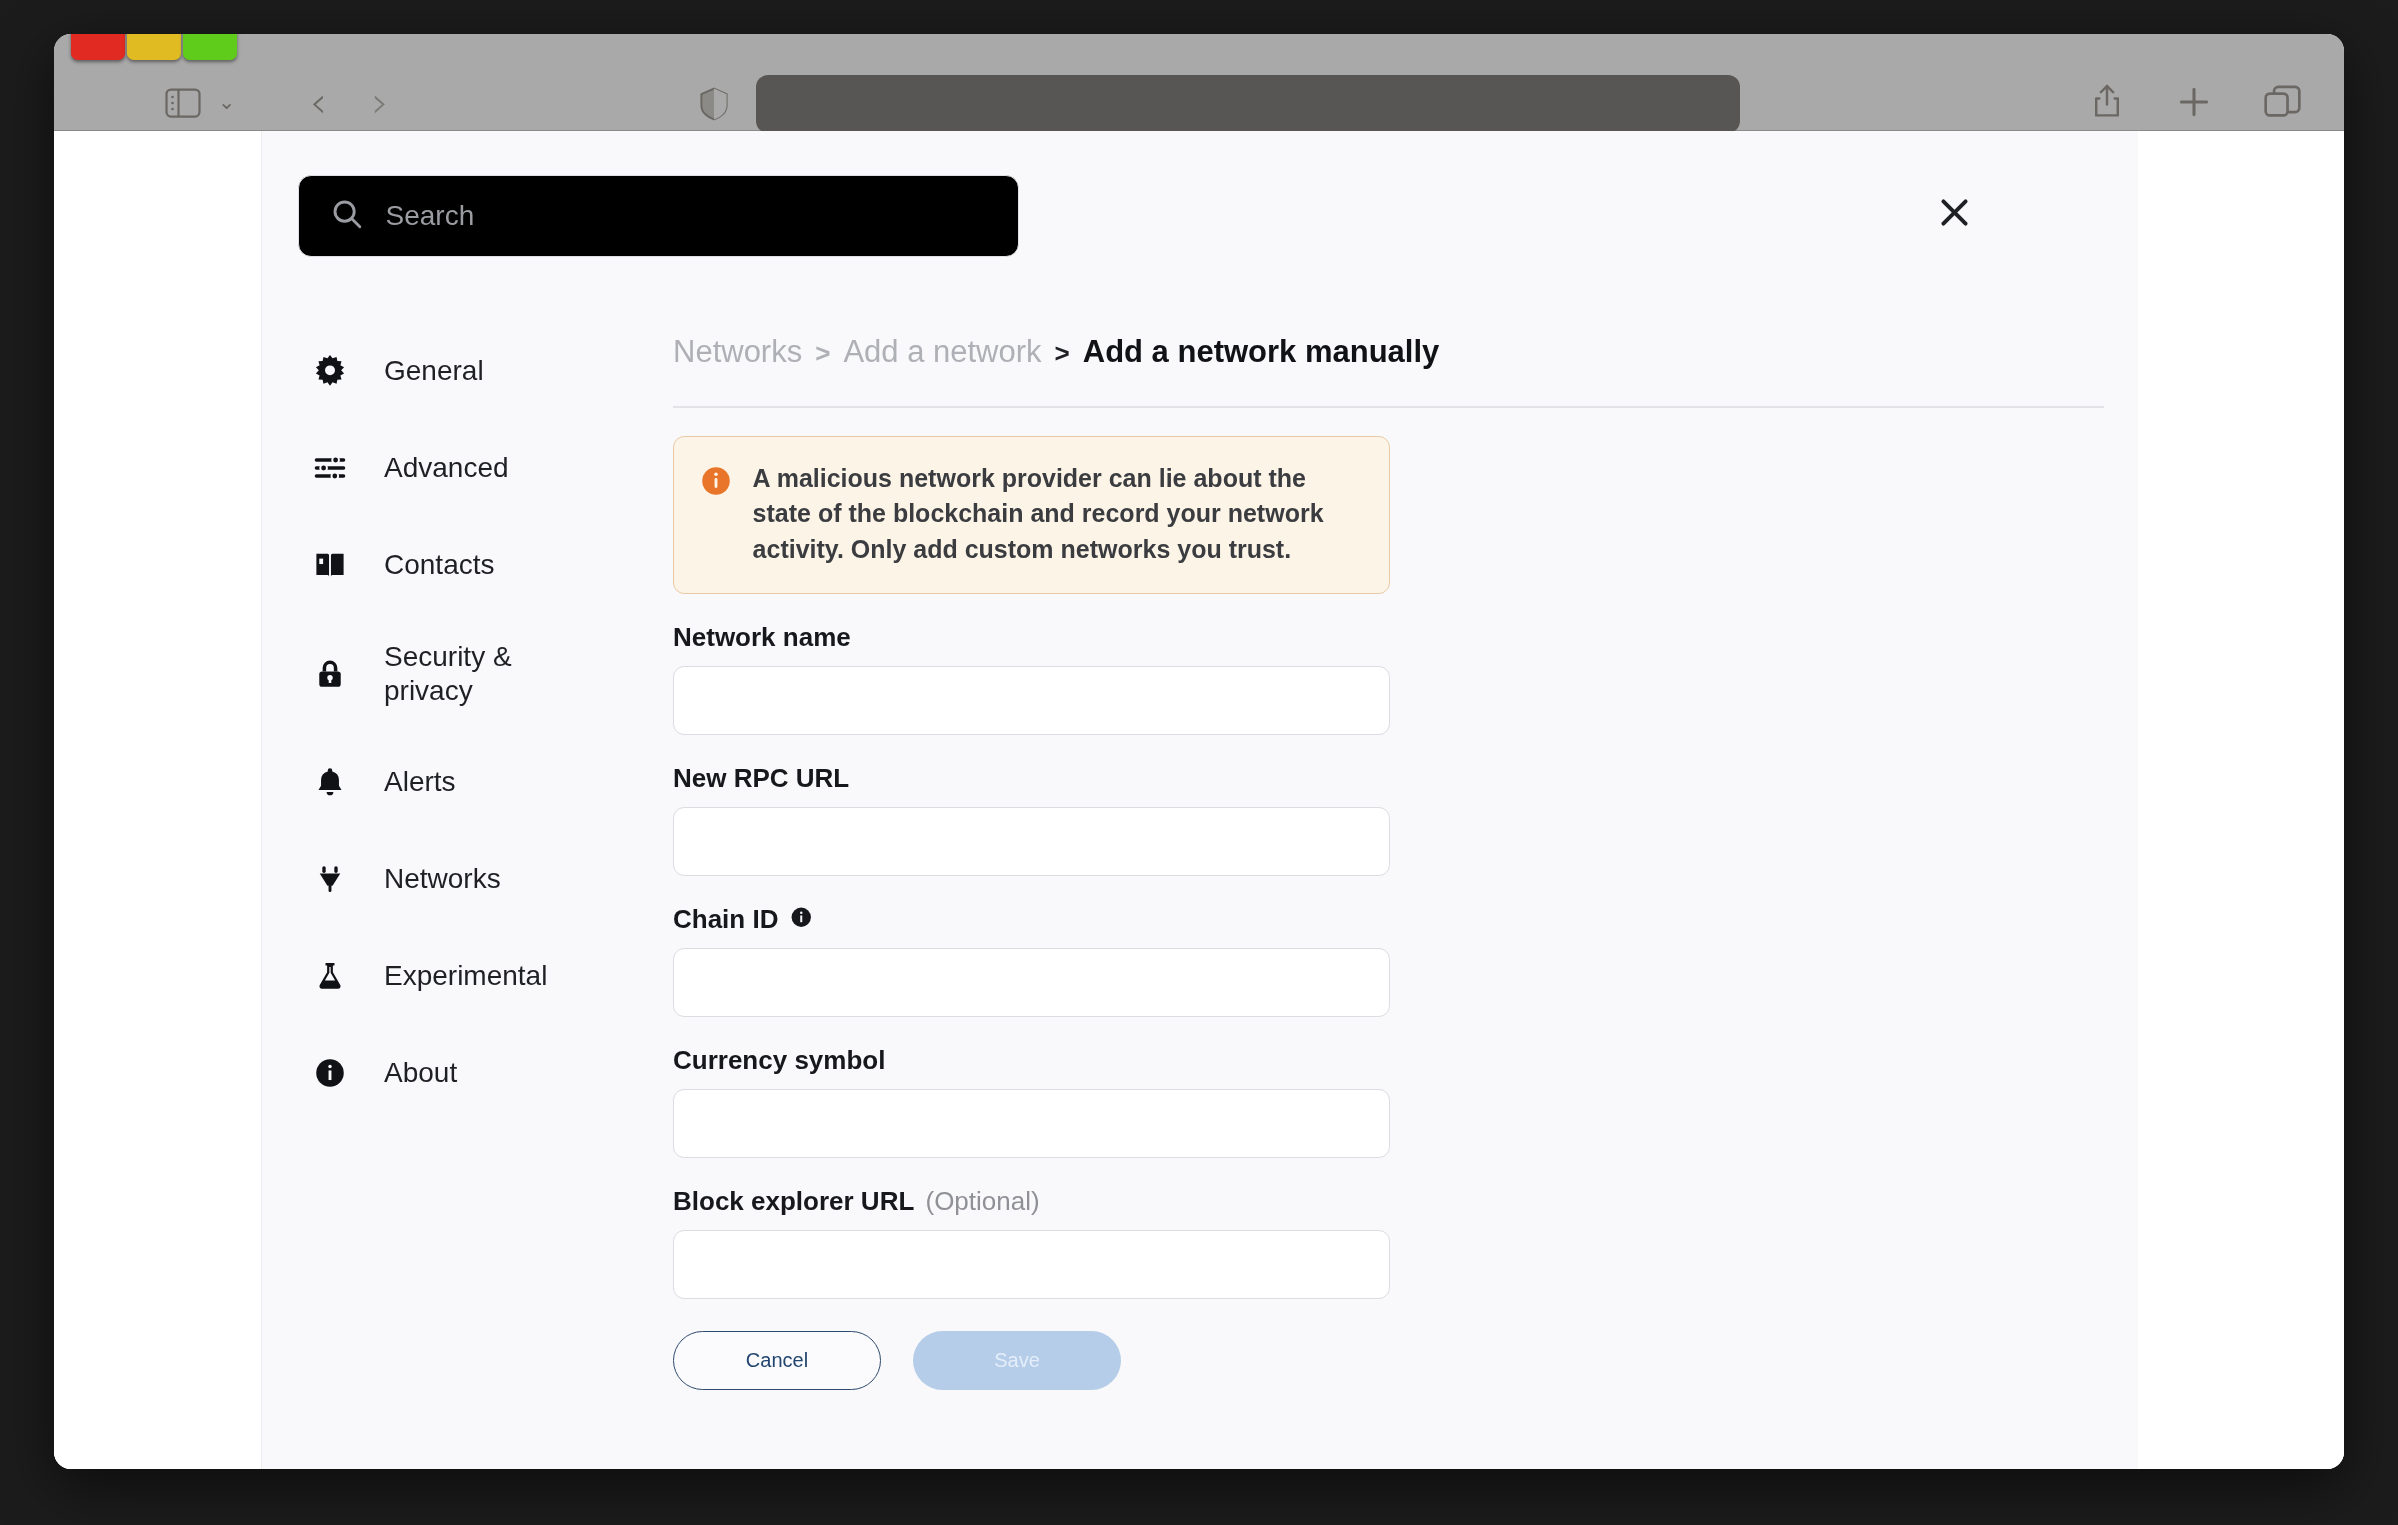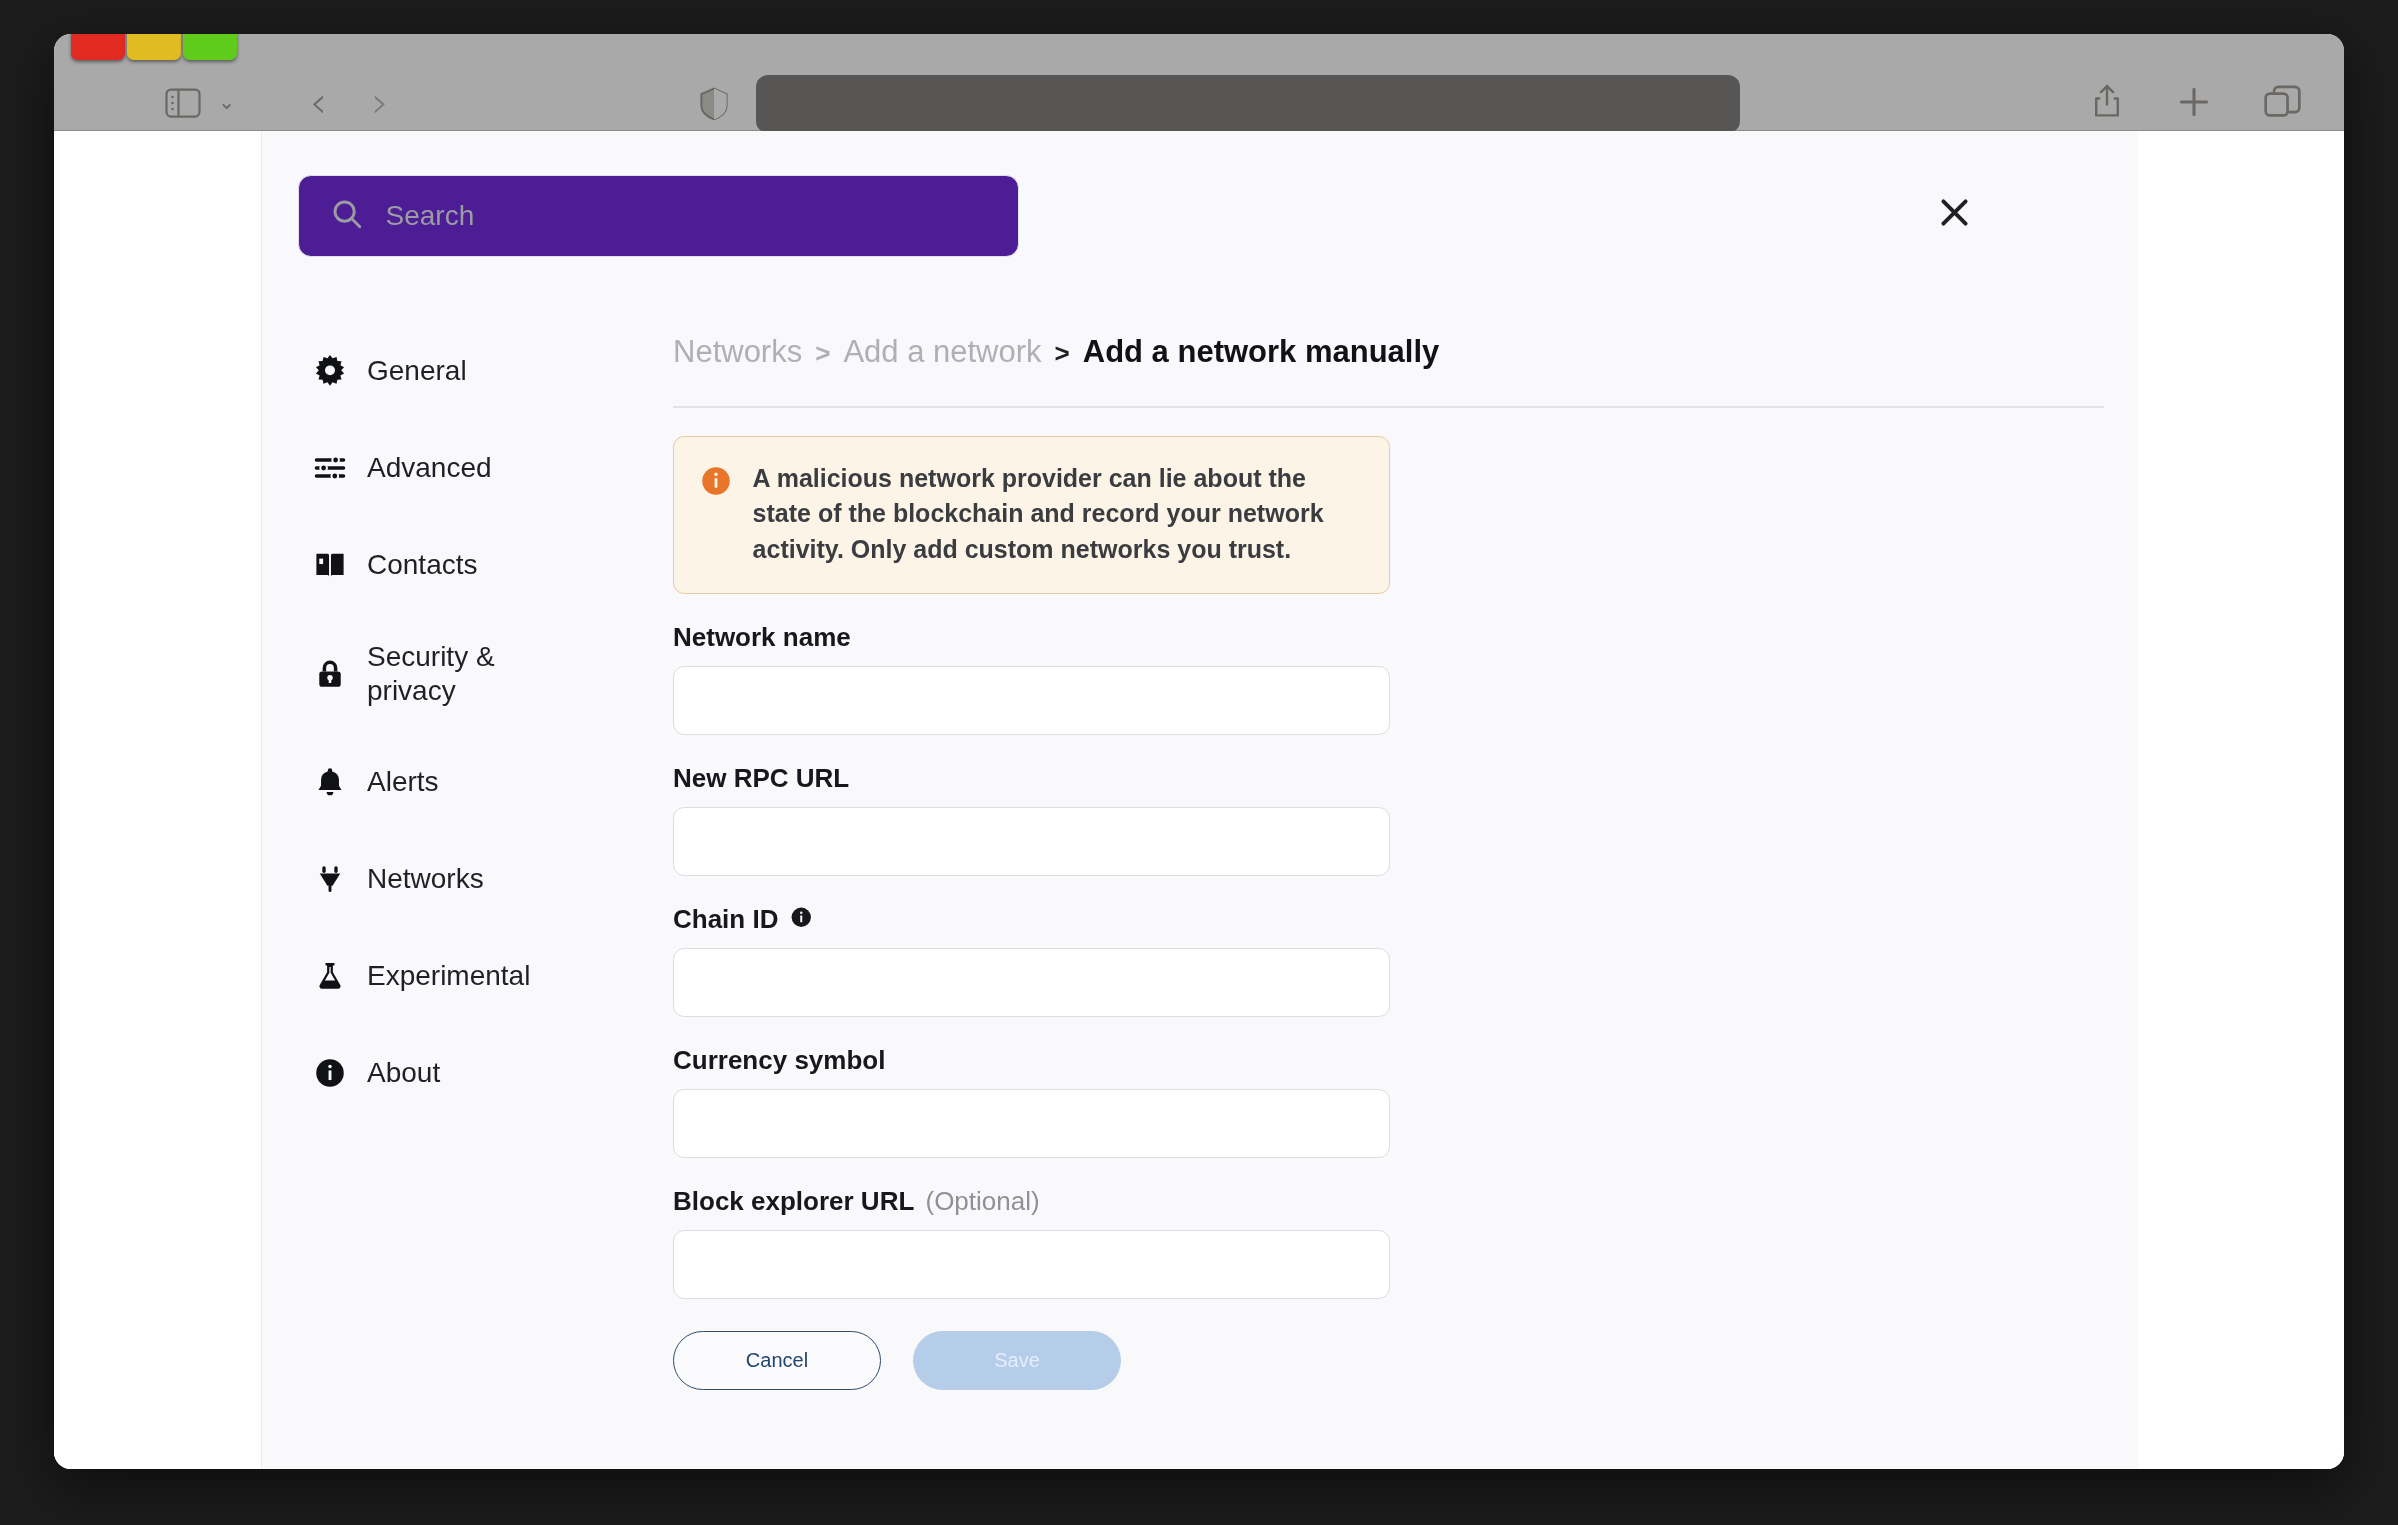--- a/index.html
+++ b/index.html
@@ -136,21 +136,21 @@
     font-size: 43px;
     font-weight: 700;
     color: #131314;
     letter-spacing: -0.6px;
     width: 343px;
   }
   .search-box {
     position: relative;
     width: 721px;
     height: 82px;
-    background: #4c1d95;
+    background: #000000;
     border: 1.9px solid #e0e0e4;
     border-radius: 13px;
     display: flex;
     align-items: center;
     padding-left: 32px;
     gap: 22.5px;
   }
   .search-placeholder {
     font-size: 28px;
     color: #9a9ca2;
@@ -175,21 +175,21 @@
   }
 
   .sidebar {
     width: 375px;
     flex: 0 0 375px;
     padding-top: 22.5px;
   }
   .nav-item {
     display: flex;
     align-items: center;
-    gap: 19px;
+    gap: 36px;
     padding: 0 0 0 49px;
     height: 97px;
     color: #1f2024;
   }
   .nav-item .nav-icon {
     width: 37px;
     display: flex;
     align-items: center;
     justify-content: center;
     flex: 0 0 37px;

